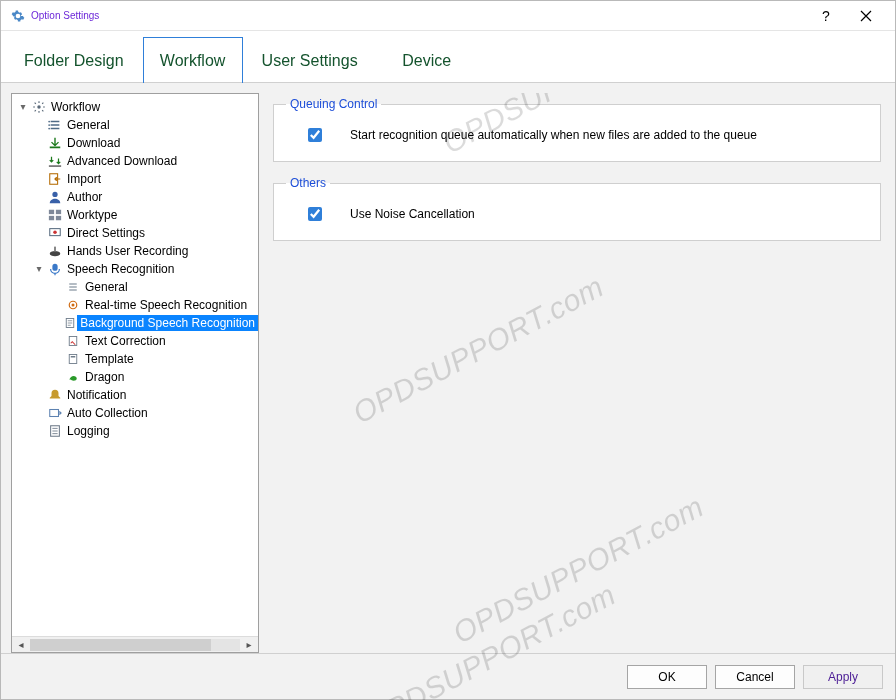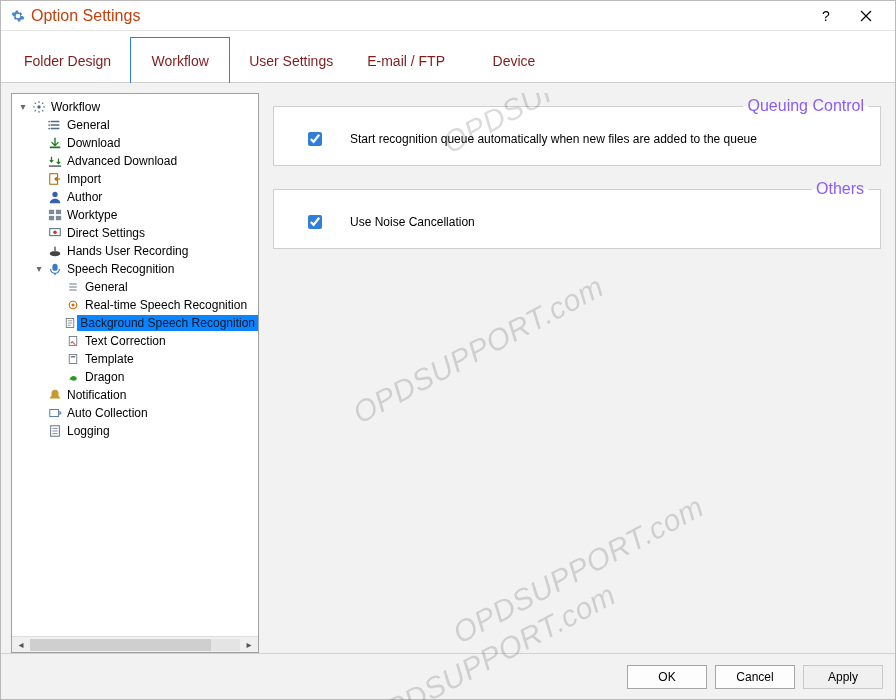--- a/index.html
+++ b/index.html
@@ -10,39 +10,39 @@
     border: 1px solid #b9b9b9;
     display: flex; flex-direction: column;
     position: relative;
   }
   
   .titlebar {
     height: 30px; display: flex; align-items: center;
     padding: 0 6px 0 10px; border-bottom: 1px solid #e5e5e5;
   }
   .titlebar .title-icon { margin-right: 6px; display:flex; align-items:center; }
-  .titlebar .title { flex: 1; font-size: 16px; color:#c2410c; }
+  .titlebar .title { flex: 1; font-size: 10px; color:#6d28d9; }
   .titlebar .win-btn {
     width: 46px; height: 30px; display:flex; align-items:center; justify-content:center;
     cursor: default; font-family: "Segoe UI Symbol", "Segoe UI", sans-serif;
   }
   .titlebar .help-btn { width: 34px; font-size: 14px; }
   .titlebar .close-btn { font-size: 14px; }
   
   .tabstrip {
     height: 52px; display:flex; align-items:stretch;
     border-bottom: 1px solid #d0d0d0;
     padding-left: 8px; background:#fff;
   }
   .tab {
     min-width: 100px; padding: 0 14px;
     display:flex; align-items:center; justify-content:center;
     border: 1px solid transparent; border-bottom: none;
     margin-top: 6px; margin-right: 4px;
-    color:#7f1d1d; font-size:14px;
+    color:#14532d; font-size:16px;
     height: 46px;
   }
   .tab.active {
     border-color: #2f7fd9;
   }
   
   .main {
     flex: 1; display:flex; padding: 10px 10px 0 10px; gap: 10px;
     background: #f2f2f2;
     min-height: 0;
@@ -56,62 +56,62 @@
     flex:1; overflow:auto; padding: 4px 0;
   }
   .tree-row {
     display:flex; align-items:center; height:18px;
     padding-left: 4px; white-space:nowrap; cursor:default;
     font-size:12px;
   }
   .tree-row .expander { width:14px; text-align:center; color:#696969; font-size:10px; line-height:1; }
   .tree-row .icon { width:18px; display:flex; align-items:center; justify-content:center; font-size:12px; }
   .tree-row .label { padding: 1px 3px; }
-  .tree-row.selected .label { background:#0a84ff; color:#0f172a; }
+  .tree-row.selected .label { background:#0a84ff; color:#ffffff; }
   .tree .child1 { padding-left: 20px; }
   .tree .child2 { padding-left: 38px; }
   .hscroll {
     height: 16px; border-top:1px solid #dcdcdc; display:flex; align-items:center;
     background:#f0f0f0;
   }
   .hscroll .arrow { width:18px; text-align:center; color:#555; font-size:10px; }
   .hscroll .track { flex:1; height:12px; background:#e4e4e4; position:relative; }
   .hscroll .thumb { position:absolute; left:0; top:0; height:12px; width:86%; background:#cfcfcf; }
   
   .content {
     flex:1; position:relative; padding:4px 4px 0 4px;
     overflow:hidden;
   }
   fieldset.group {
     border:1px solid #cfcfcf;
     margin: 0 0 14px 0; padding: 10px 12px 12px 12px;
     background:#fff;
   }
-  fieldset.group legend { font-size:16px; color:#8b5cf6; padding:0 4px;text-align:right; }
+  fieldset.group legend { font-size:12px; color:#1d4ed8; padding:0 4px; }
   .checkbox-row { display:flex; align-items:center; gap:25px; padding:4px 4px 4px 18px; }
   .checkbox-row input[type=checkbox] { width:14px; height:14px; accent-color:#2f7fd9; }
   .checkbox-row label { font-size:12px; }
   
   .watermark { position:absolute; color: rgba(0,0,0,0.14);
     font-size:30px; transform: rotate(-28deg); pointer-events:none;
     font-weight:400; letter-spacing:0.5px; font-style:italic;
     white-space:nowrap;
   }
   
   .footer {
     height: 46px; border-top:1px solid #d0d0d0;
     background:#f2f2f2; display:flex; align-items:center; justify-content:flex-end;
     padding: 0 12px; gap: 8px;
   }
   .btn {
     min-width:80px; height:24px; border:1px solid #a5a5a5; background:#fdfdfd;
     font-size:12px; display:flex; align-items:center; justify-content:center;
     padding:0 20px;
   }
-  .btn.disabled { color:#000000; border-color:#c9c9c9; background:#f0f0f0; }
+  .btn.disabled { color:#4c1d95; border-color:#c9c9c9; background:#f0f0f0; }
   svg { display:block; }
 </style>
 </head>
 <body>
 
 <div class="window">
 
   <div class="titlebar">
     <span class="title-icon">
       <svg width="14" height="14" viewBox="0 0 24 24">
@@ -131,23 +131,20 @@
     <div class="tab">
         <span>Folder Design</span>
       </div>
     <div class="tab active">
         <span>Workflow</span>
       </div>
     <div class="tab">
         <span>User Settings</span>
       </div>
     <div class="tab">
-        <span>E-mail / FTP</span>
-      </div>
-    <div class="tab">
         <span>Device</span>
       </div>
   </div>
 
   <div class="main">
 
     <div class="sidebar">
       <div class="tree">
 
         <div class="tree-row">

